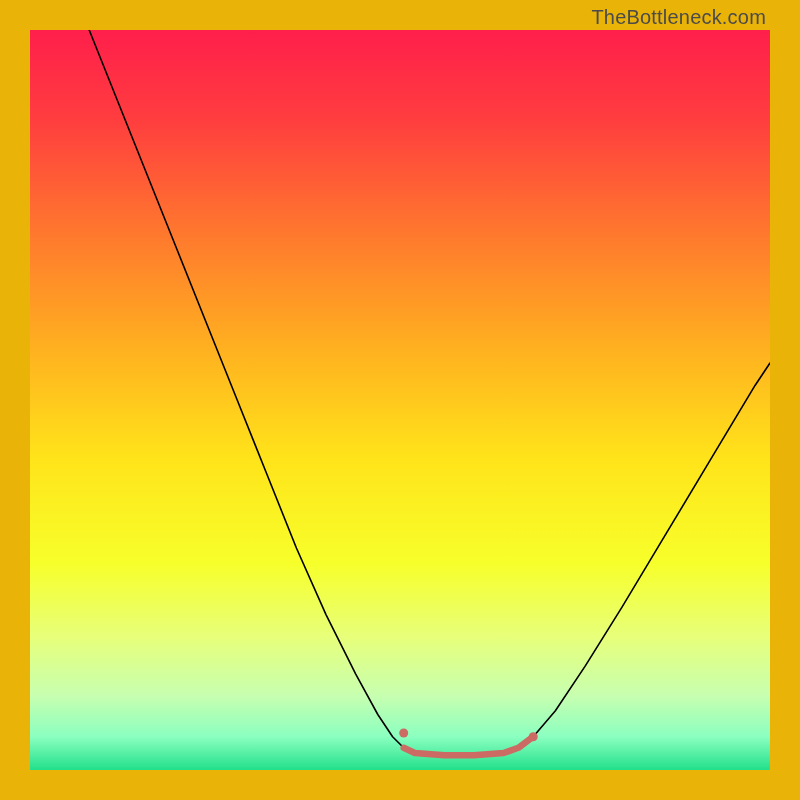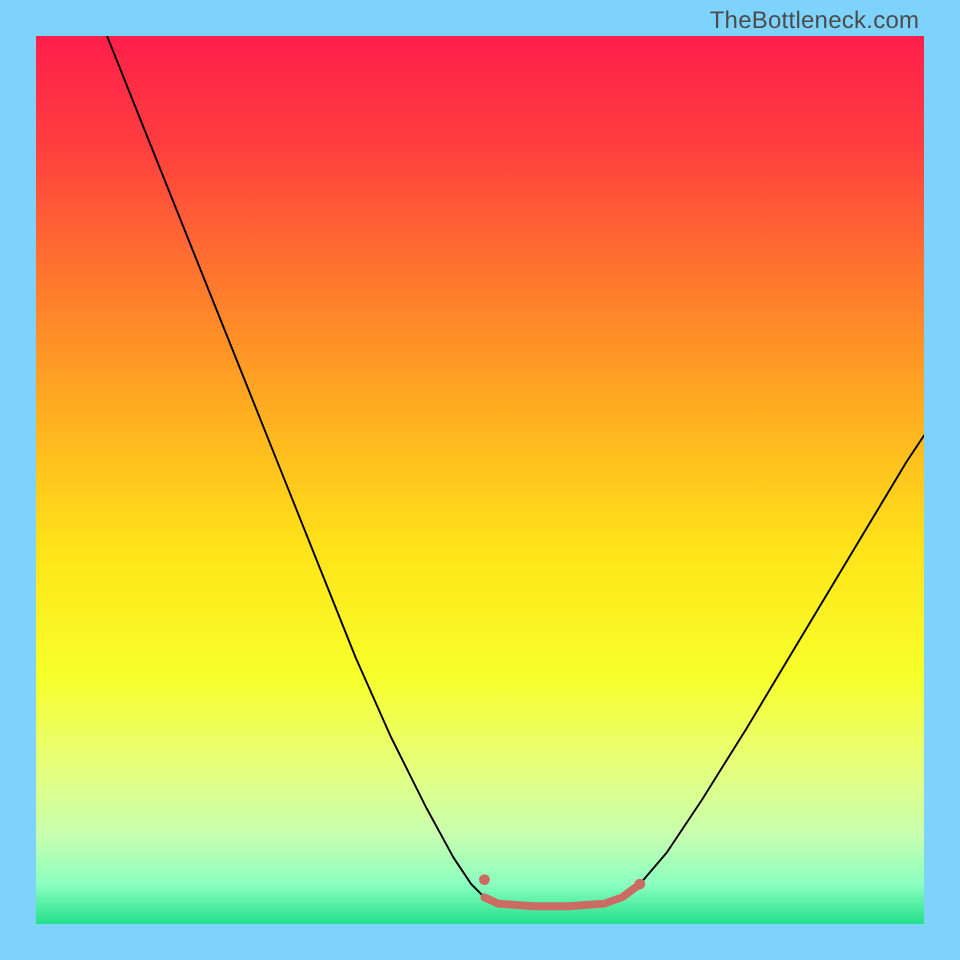--- a/index.html
+++ b/index.html
@@ -1,20 +1,20 @@
 <!DOCTYPE html>
 <html><head>
 <meta charset="utf-8">
 <style>
   * { margin: 0; padding: 0; box-sizing: border-box; }
   html, body { width: 800px; height: 800px; overflow: hidden; }
   .frame {
     width: 800px;
     height: 800px;
-    background: #7dd3fc;
+    background: #eab308;
     position: relative;
   }
   .plot-area {
     position: absolute;
     left: 30px;
     top: 30px;
     width: 740px;
     height: 740px;
   }
   .watermark {

